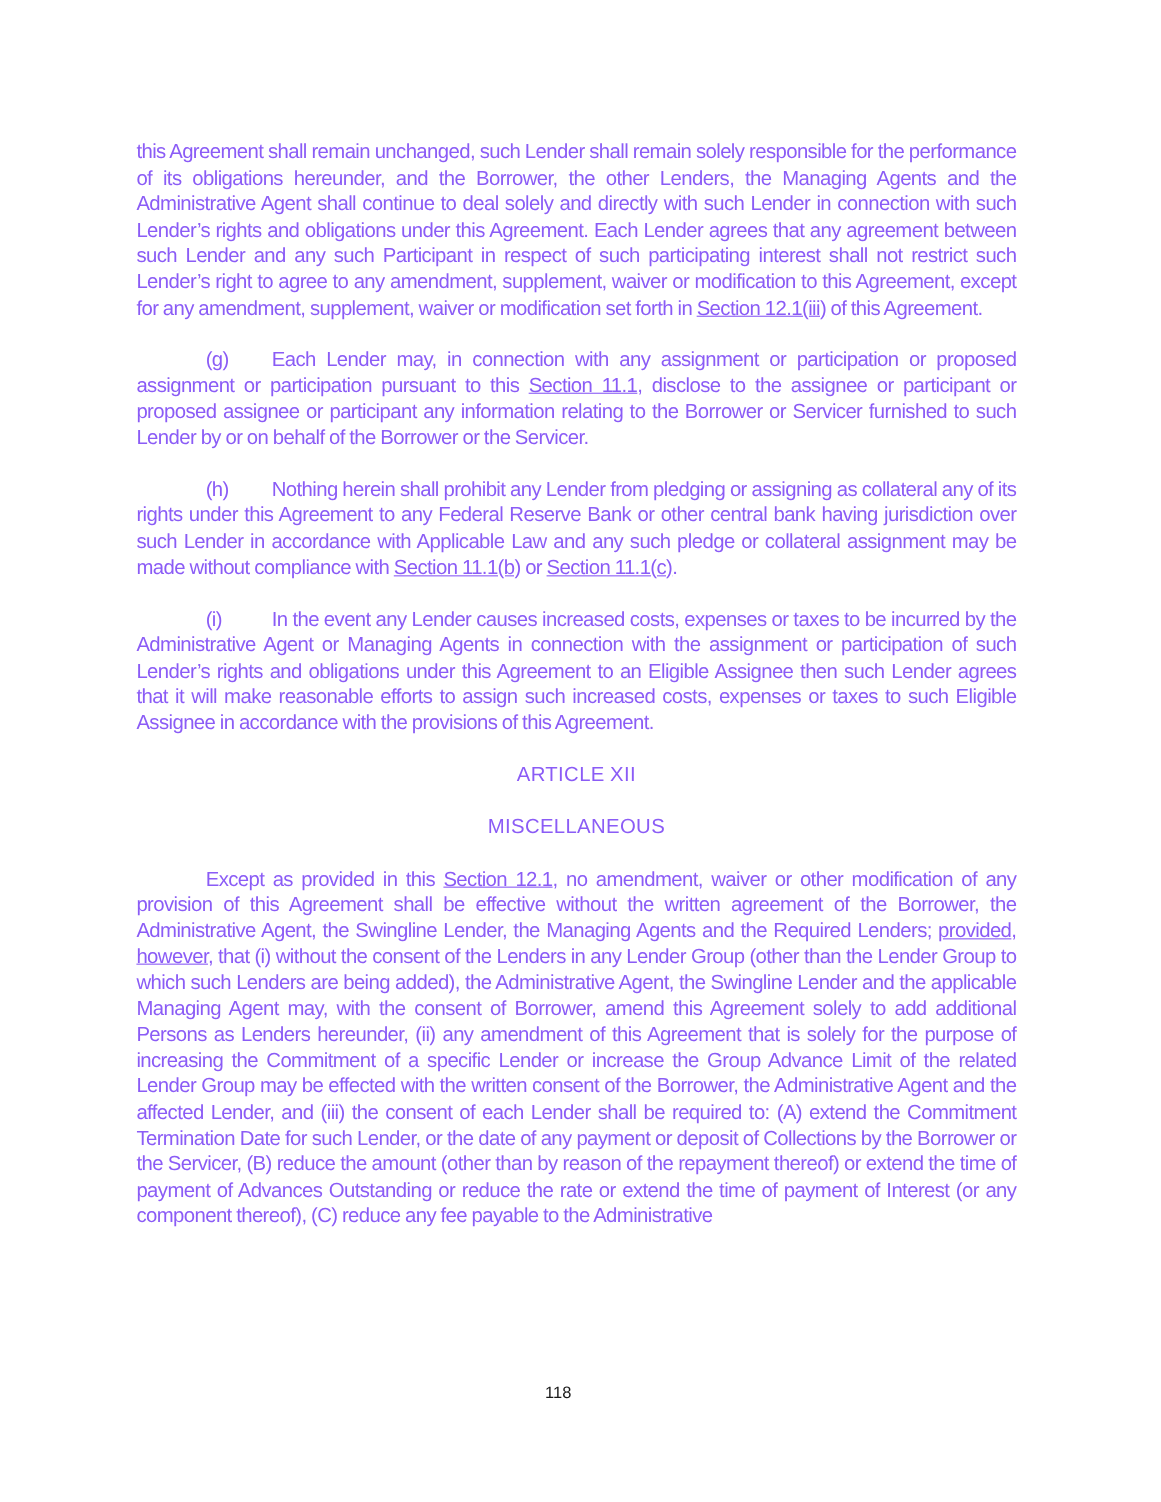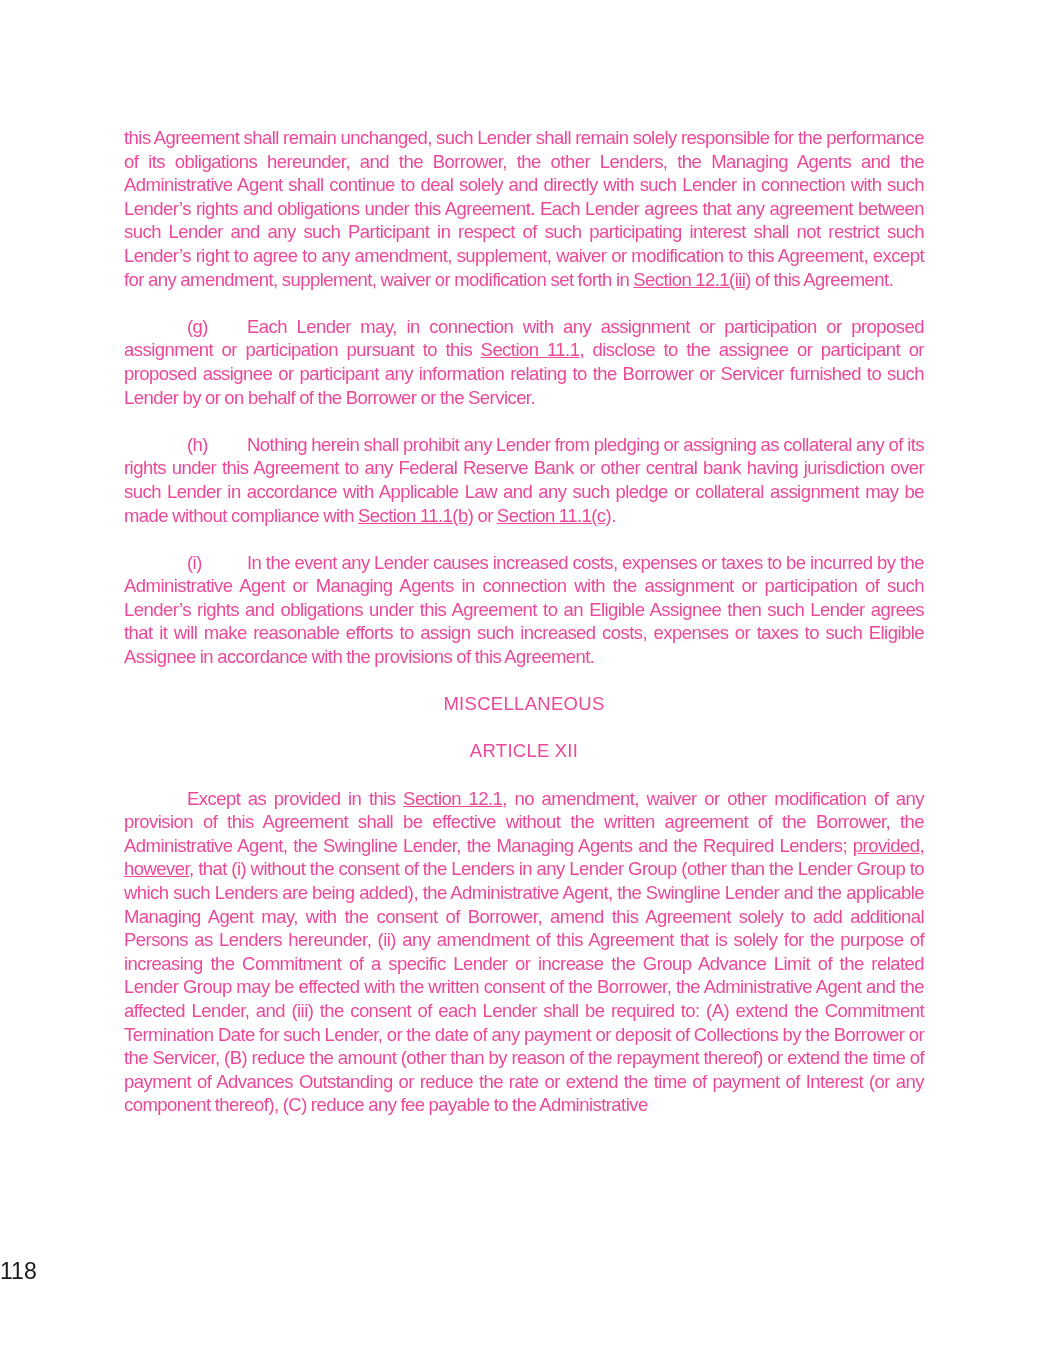--- a/index.html
+++ b/index.html
@@ -1,49 +1,49 @@
 <!DOCTYPE html>
 <html><head>
 <meta charset="utf-8">
 <style>
   html, body { margin: 0; padding: 0; background: #ffffff; }
   body { width: 1055px; height: 1365px; position: relative; overflow: hidden; }
   .page {
     position: absolute; left: 124px; top: 126px; width: 800px;
     font-family: "Liberation Sans", sans-serif;
-    font-size: 18.5px; line-height: 23.6px; color: #ec4899;
+    font-size: 18.5px; line-height: 23.6px; color: #8b5cf6;
     letter-spacing: -0.55px; word-spacing: -0.5px;
   }
   p { margin: 0; text-align: justify; }
   p.para { margin-bottom: 23.6px; }
   .indent { text-indent: 63px; }
   .tab { display: inline-block; width: 60px; text-indent: 0; }
   .u { text-decoration: underline; }
   .heading { text-align: center; margin-bottom: 23.6px; letter-spacing: 0.3px; }
   .section-head { margin-left: 63px; margin-bottom: 23.6px; }
   .section-head .tab { width: 24px; }
   .page-number {
-    position: absolute; left: 0; width: 1015px; top: 1258px; 
-    font-family: "Liberation Sans", sans-serif; font-size: 23px; color: #1a1a1a;
+    position: absolute; left: 0; width: 1015px; top: 1258px; text-align: center;
+    font-family: "Liberation Sans", sans-serif; font-size: 15px; color: #1a1a1a;
   }
 </style>
 </head>
 <body>
 
 <div class="page">
 
   <p class="para"><span>this Agreement shall remain unchanged, such Lender shall remain solely responsible for the performance of its obligations hereunder, and the Borrower, the other Lenders, the Managing Agents and the Administrative Agent shall continue to deal solely and directly with such Lender in connection with such Lender’s rights and obligations under this Agreement.  Each Lender agrees that any agreement between such Lender and any such Participant in respect of such participating interest shall not restrict such Lender’s right to agree to any amendment, supplement, waiver or modification to this Agreement, except for any amendment, supplement, waiver or modification set forth in </span><span class="u">Section 12.1(iii)</span><span> of this Agreement.</span></p>
 
   <p class="para indent"><span class="tab">(g)</span><span>Each Lender may, in connection with any assignment or participation or proposed assignment or participation pursuant to this </span><span class="u">Section 11.1</span><span>, disclose to the assignee or participant or proposed assignee or participant any information relating to the Borrower or Servicer furnished to such Lender by or on behalf of the Borrower or the Servicer.</span></p>
 
   <p class="para indent"><span class="tab">(h)</span><span>Nothing herein shall prohibit any Lender from pledging or assigning as collateral any of its rights under this Agreement to any Federal Reserve Bank or other central bank having jurisdiction over such Lender in accordance with Applicable Law and any such pledge or collateral assignment may be made without compliance with </span><span class="u">Section 11.1(b)</span><span> or </span><span class="u">Section 11.1(c)</span><span>.</span></p>
 
   <p class="para indent"><span class="tab">(i)</span><span>In the event any Lender causes increased costs, expenses or taxes to be incurred by the Administrative Agent or Managing Agents in connection with the assignment or participation of such Lender’s rights and obligations under this Agreement to an Eligible Assignee then such Lender agrees that it will make reasonable efforts to assign such increased costs, expenses or taxes to such Eligible Assignee in accordance with the provisions of this Agreement.</span></p>
 
+  <p class="heading">ARTICLE XII</p>
   <p class="heading">MISCELLANEOUS</p>
-  <p class="heading">ARTICLE XII</p>
 
 
   <p class="indent"><span>Except as provided in this </span><span class="u">Section 12.1</span><span>, no amendment, waiver or other modification of any provision of this Agreement shall be effective without the written agreement of the Borrower, the Administrative Agent, the Swingline Lender, the Managing Agents and the Required Lenders; </span><span class="u">provided</span><span>, </span><span class="u">however</span><span>, that (i) without the consent of the Lenders in any Lender Group (other than the Lender Group to which such Lenders are being added), the Administrative Agent, the Swingline Lender and the applicable Managing Agent may, with the consent of Borrower, amend this Agreement solely to add additional Persons as Lenders hereunder, (ii) any amendment of this Agreement that is solely for the purpose of increasing the Commitment of a specific Lender or increase the Group Advance Limit of the related Lender Group may be effected with the written consent of the Borrower, the Administrative Agent and the affected Lender, and (iii) the consent of each Lender shall be required to: (A) extend the Commitment Termination Date for such Lender, or the date of any payment or deposit of Collections by the Borrower or the Servicer, (B) reduce the amount (other than by reason of the repayment thereof) or extend the time of payment of Advances Outstanding or reduce the rate or extend the time of payment of Interest (or any component thereof), (C) reduce any fee payable to the Administrative</span></p>
 
 </div>
 
 <div class="page-number">118</div>
 
 </body></html>

